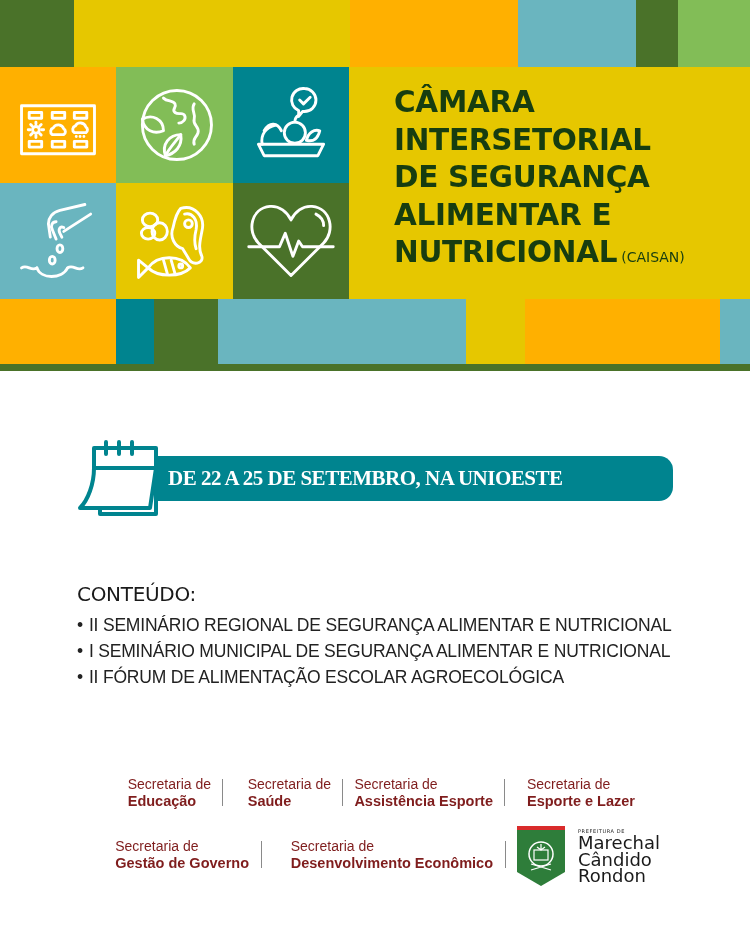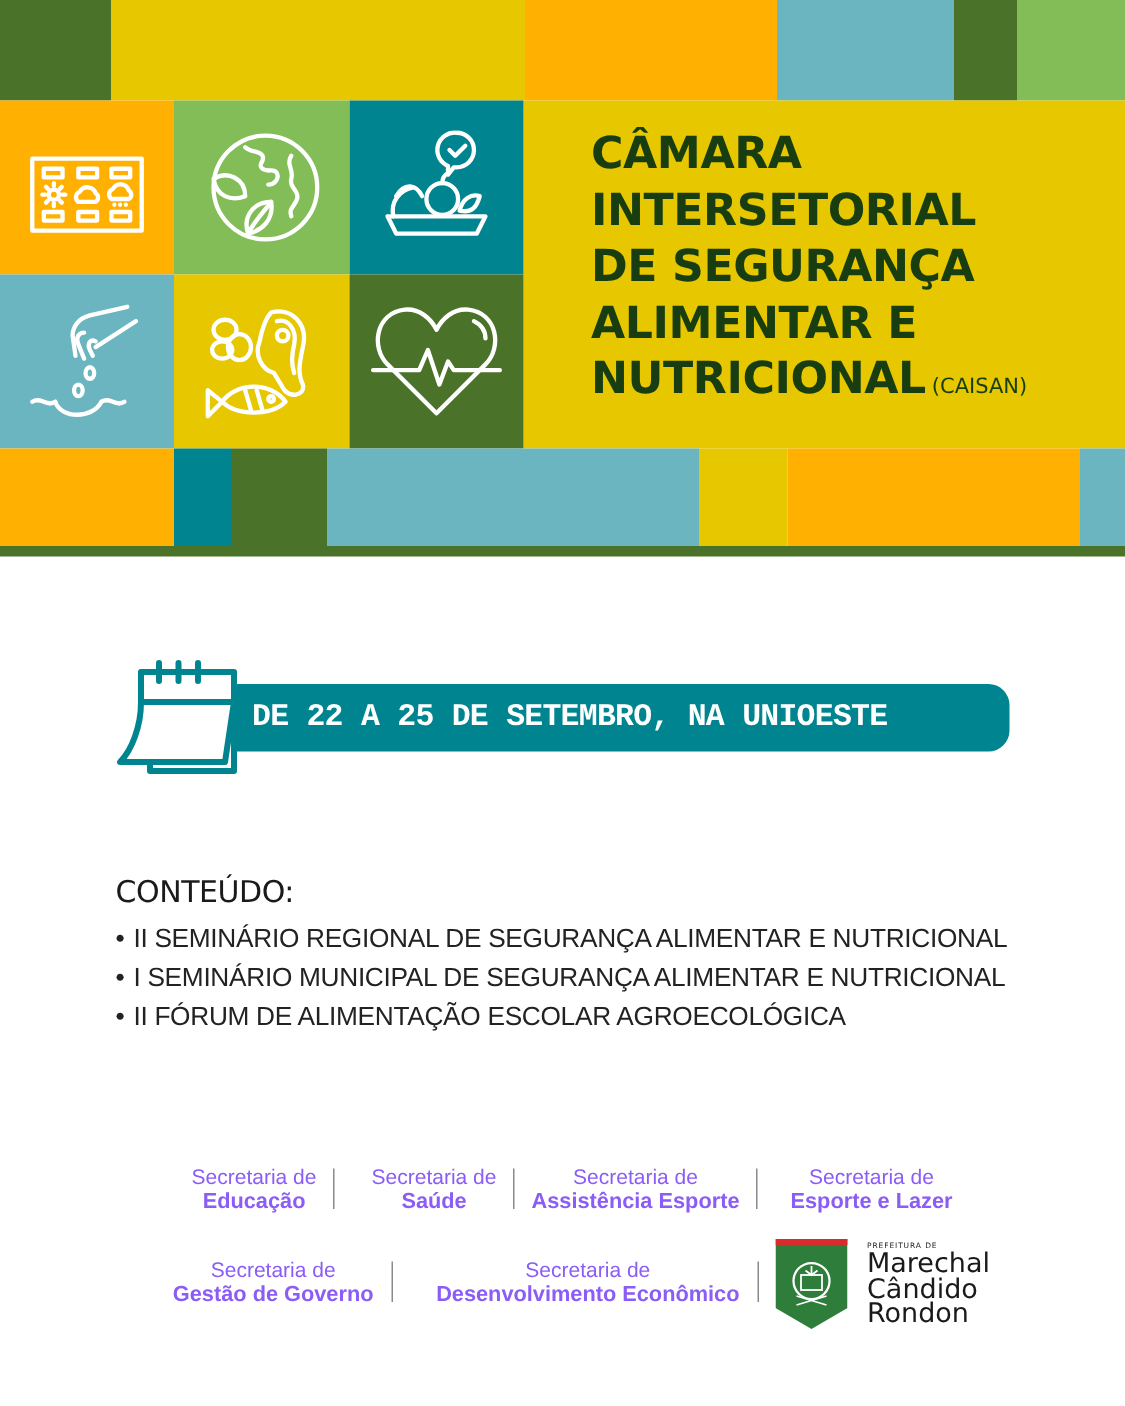--- a/index.html
+++ b/index.html
@@ -19,38 +19,38 @@
   .title .abbr { font-weight: normal; font-size: 14px; letter-spacing: 0; margin-left: 4px; }
 
   .green-line { position: absolute; left: 0; top: 364px; width: 750px; height: 7px; background: #4a7229; }
 
   .date-banner {
     position: absolute; left: 150px; top: 456px; width: 523px; height: 45px;
     background: #00848f; border-radius: 0 14px 14px 0;
     display: flex; align-items: center; padding-left: 18px;
   }
   .date-text {
-    color: #ffffff; font-family: Liberation Mono, monospace; font-weight: bold;
+    color: #ffffff; font-family: Liberation Serif, serif; font-weight: bold;
     font-size: 21px; letter-spacing: -0.5px; white-space: nowrap;
   }
   .calendar { position: absolute; left: 74px; top: 440px; width: 90px; height: 80px; }
 
   .content { position: absolute; left: 77px; top: 582px; color: #1a1a1a; }
   .content h2 {
     font-family: "DejaVu Sans", sans-serif; font-weight: normal; font-size: 20px;
     letter-spacing: -0.3px; margin-bottom: 6px; color: #1a1a1a;
   }
   .content ul { list-style: none; }
   .content li {
     font-family: "Liberation Sans", sans-serif; font-size: 17.5px; line-height: 26px;
     white-space: nowrap; letter-spacing: -0.2px; color: #222;
   }
   .content li .bullet { margin-right: 6px; }
 
-  .sec { position: absolute; text-align: center; color: #8b5cf6; white-space: nowrap; }
+  .sec { position: absolute; text-align: left; color: #7f1d1d; white-space: nowrap; }
   .sec .l1 { font-family: "Liberation Sans", sans-serif; font-size: 14px; line-height: 17px; display: block; }
   .sec .l2 { font-family: Liberation Sans, sans-serif; font-weight: bold; font-size: 14.5px; line-height: 17px; display: block; }
   .vsep { position: absolute; width: 1px; background: #8a8a8a; }
 
   .crest { position: absolute; left: 517px; top: 826px; width: 48px; height: 60px; }
   .pref { position: absolute; left: 578px; top: 828px; color: #1a1a1a; }
   .pref .small { font-family: "DejaVu Sans", sans-serif; font-size: 5px; letter-spacing: 0.6px; display: block; line-height: 7px; }
   .pref .big { font-family: "DejaVu Sans", sans-serif; font-size: 18px; line-height: 16.5px; display: block; }
 </style>
 </head>

